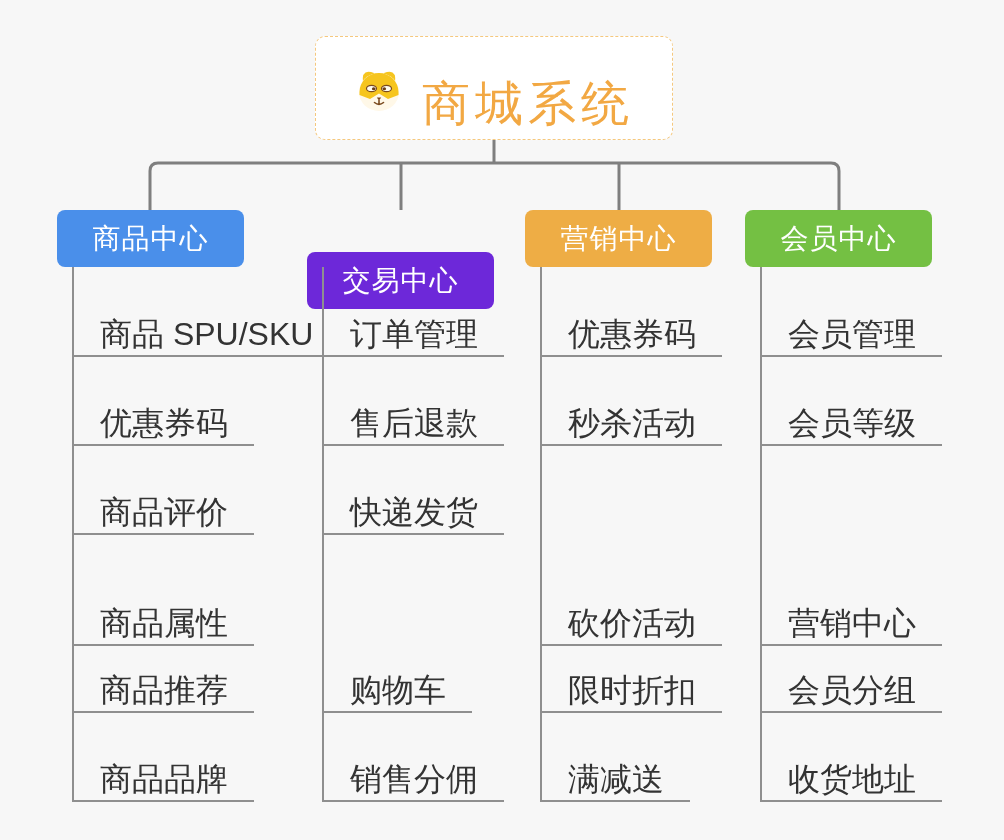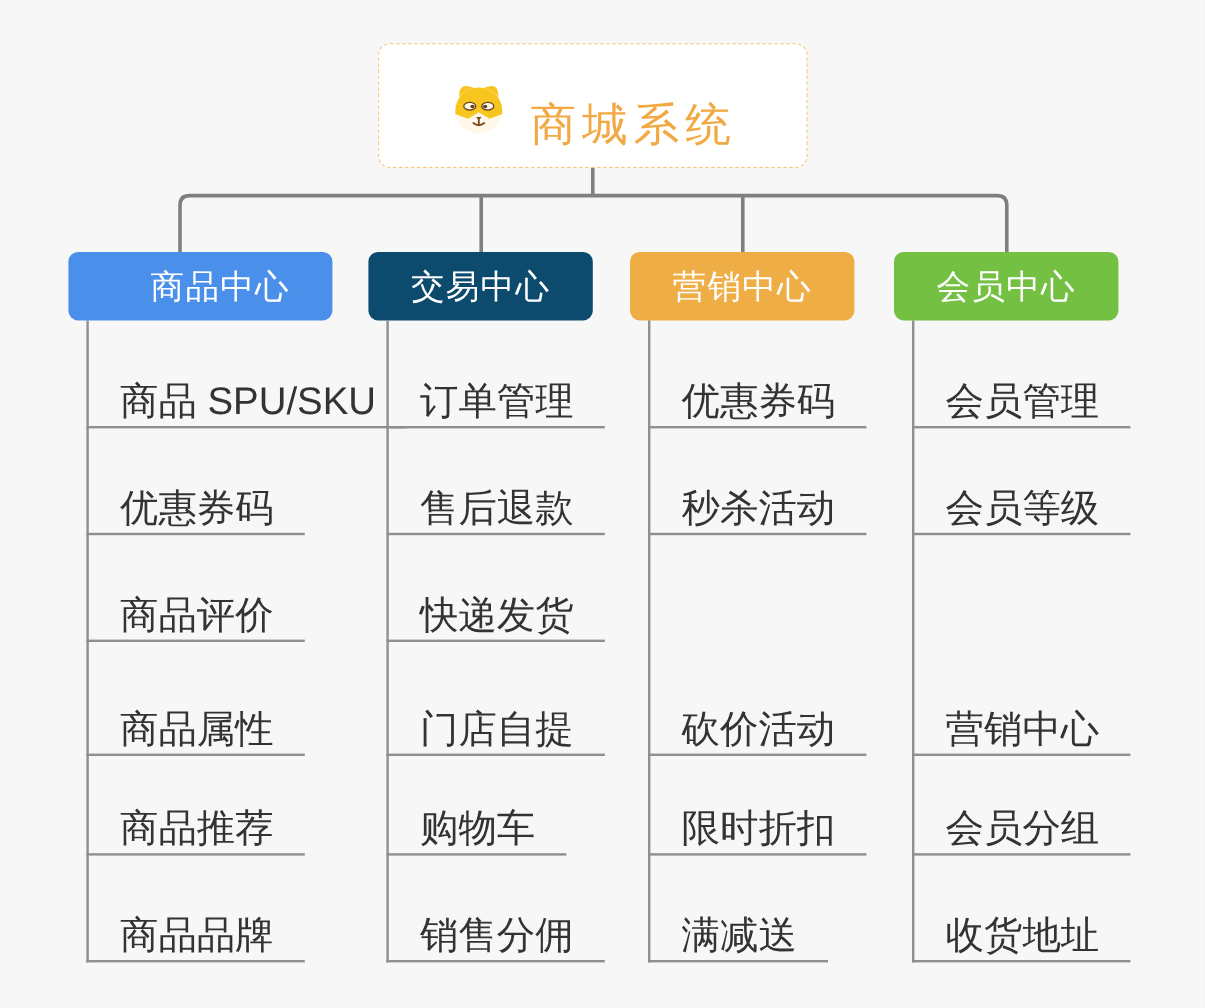--- a/index.html
+++ b/index.html
@@ -29,21 +29,21 @@
     left:315px;top:36px;
     width:358px;height:104px;
     background:#ffffff;
     border:1px dashed var(--root-border,#f5c87e);
     border-radius:10px;
     box-sizing:border-box;
     display:flex;align-items:center;justify-content:center;
     gap:18px;
   }
   .root-title{
-    font-size:38px;
+    font-size:48px;
     letter-spacing:5px;
     color:var(--root-accent,#f2a843);
     white-space:nowrap;
     margin-top:32px;
   }
   
   .branch{
     position:absolute;top:210px;
     width:260px;height:600px;
   }
@@ -67,21 +67,21 @@
     position:absolute;
     left:15px;
     padding:0 26px 8px 28px;
     border-bottom:2px solid var(--leaf-line,#8f8f8f);
     font-size:32px;
     line-height:26px;
     color:var(--leaf-text,#333333);
     white-space:nowrap;
   }
   .r1{top:111px}.r2{top:200px}.r3{top:289px}
-  .r4{top:384px}.r5{top:467px}.r6{top:556px}
+  .r4{top:400px}.r5{top:467px}.r6{top:556px}
 
   .b1{left:57px}.b2{left:307px}.b3{left:525px}.b4{left:745px}
 </style>
 </head>
 <body>
 
 <div class="canvas">
 
   <svg class="connectors" width="1004" height="215">
     <path d="M494 140 L494 163"></path>
@@ -100,37 +100,36 @@
       <ellipse cx="31.5" cy="23.5" rx="5" ry="3.2" fill="#fffdf2" stroke="#7a4a1e" stroke-width="1.2"></ellipse>
       <ellipse cx="18.7" cy="23.8" rx="1.8" ry="1.5" fill="#6b3f18"></ellipse>
       <ellipse cx="29.3" cy="23.8" rx="1.8" ry="1.5" fill="#6b3f18"></ellipse>
       <path d="M21.8 32.5 L26.2 32.5 L24 35.6 Z" fill="#7a4a1e"></path>
       <path d="M24 35.6 L24 38.2 M19.5 37.5 Q24 41.2 28.5 37.5" stroke="#7a4a1e" stroke-width="1.6" fill="none" stroke-linecap="round"></path>
     </svg>
     <span class="root-title">商城系统</span>
   </div>
 
   <div class="branch b1">
-    <div class="branch-header" style="background-color: rgb(74, 143, 234); padding-left: 33px;">商品中心</div>
+    <div class="branch-header" style="background-color: rgb(74, 143, 234);">商品中心</div>
     <div class="branch-line"></div>
     <div class="leaf r1"><span>商品 SPU/SKU</span></div>
     <div class="leaf r2"><span>优惠券码</span></div>
     <div class="leaf r3"><span>商品评价</span></div>
     <div class="leaf r4"><span>商品属性</span></div>
     <div class="leaf r5"><span>商品推荐</span></div>
     <div class="leaf r6"><span>商品品牌</span></div>
   </div>
 
   <div class="branch b2">
-    <div class="branch-header" style="background-color: #0c4a6e;">交易中心</div>
+    <div class="branch-header" style="background-color: #6d28d9; margin-top: 42px;">交易中心</div>
     <div class="branch-line"></div>
     <div class="leaf r1"><span>订单管理</span></div>
     <div class="leaf r2"><span>售后退款</span></div>
     <div class="leaf r3"><span>快递发货</span></div>
-    <div class="leaf r4"><span>门店自提</span></div>
     <div class="leaf r5"><span>购物车</span></div>
     <div class="leaf r6"><span>销售分佣</span></div>
   </div>
 
   <div class="branch b3">
     <div class="branch-header" style="background-color: rgb(238, 173, 69);">营销中心</div>
     <div class="branch-line"></div>
     <div class="leaf r1"><span>优惠券码</span></div>
     <div class="leaf r2"><span>秒杀活动</span></div>
     <div class="leaf r4"><span>砍价活动</span></div>

